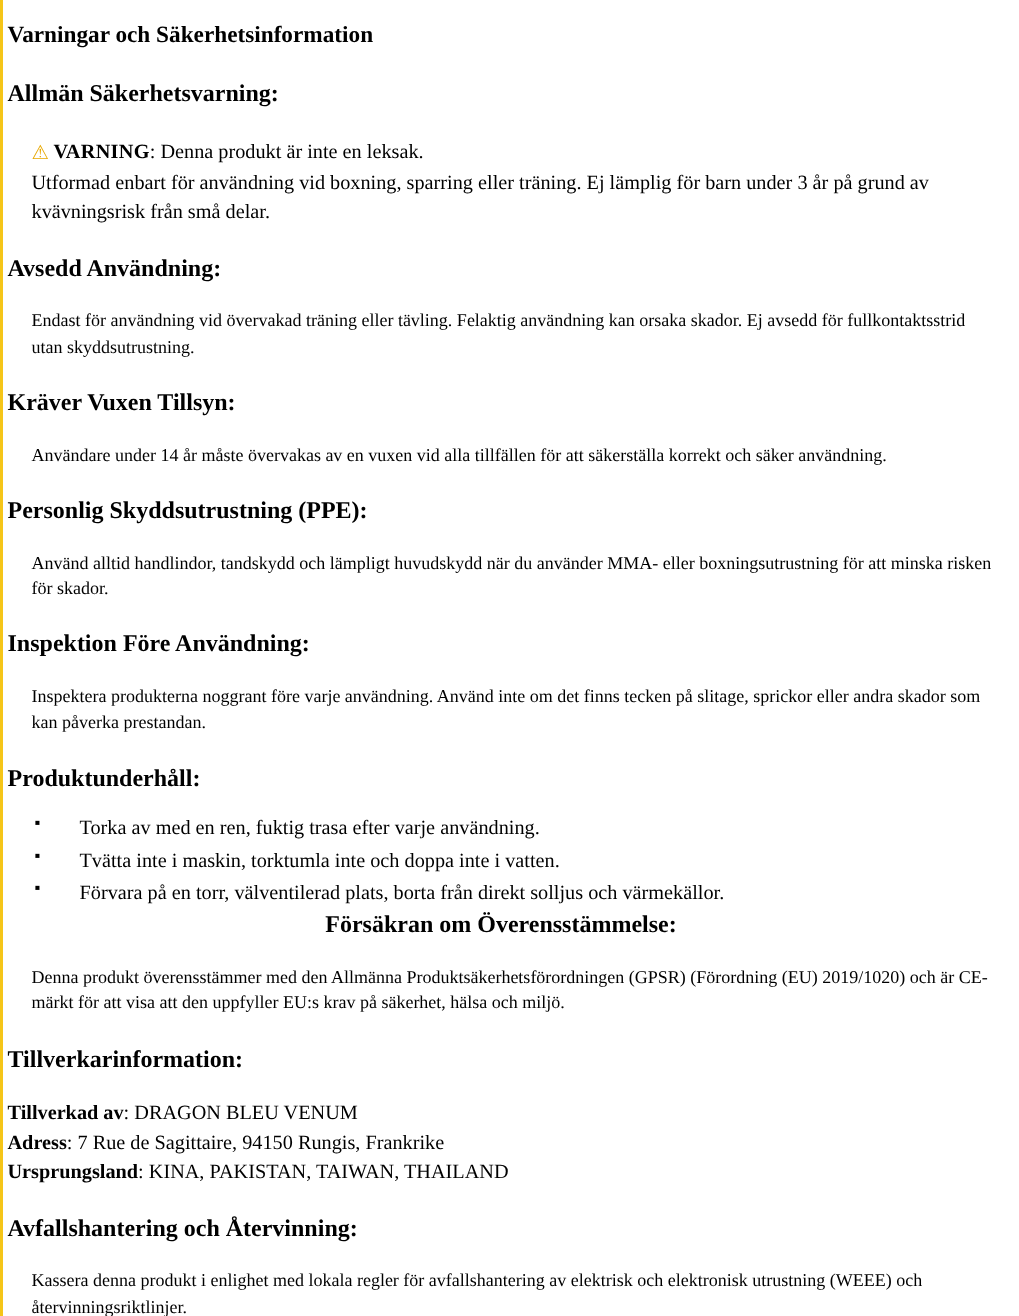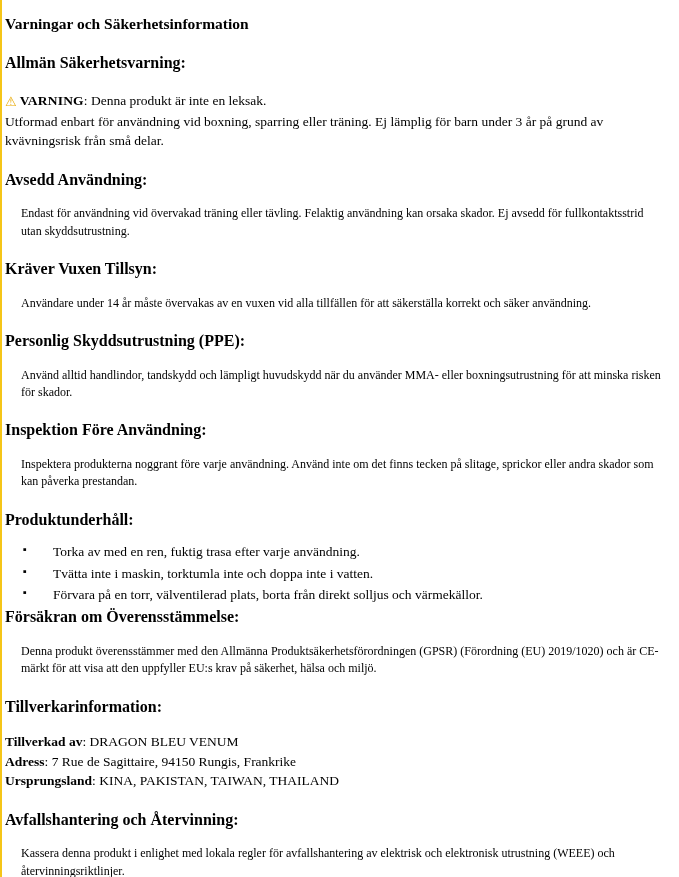--- a/index.html
+++ b/index.html
@@ -46,21 +46,21 @@
     margin: 18px 0 0 0;
     line-height: 1.35;
   }
   p.body {
     font-size: 12px;
     margin: 15px 0 0 16px;
     line-height: 1.45;
   }
   .warn-line {
     font-size: 13.5px;
-    margin: 17px 0 0 0;
+    margin: 17px 0 0 16px;
     line-height: 1.45;
   }
   .warn-icon {
     display: inline-block;
     position: relative;
     top: 1px;
     margin-right: 3px;
     font-size: 13px;
     color: #e8a800;
   }
@@ -132,21 +132,21 @@
   <h2 class="section">Inspektion Före Användning:</h2>
   <p class="body">Inspektera produkterna noggrant före varje användning. Använd inte om det finns tecken på slitage, sprickor eller andra skador som kan påverka prestandan.</p>
 
   <h2 class="section">Produktunderhåll:</h2>
   <ul class="care-list">
     <li>Torka av med en ren, fuktig trasa efter varje användning.</li>
     <li>Tvätta inte i maskin, torktumla inte och doppa inte i vatten.</li>
     <li>Förvara på en torr, välventilerad plats, borta från direkt solljus och värmekällor.</li>
   </ul>
 
-  <h2 class="section" style="margin-top:1px;">Försäkran om Överensstämmelse:</h2>
+  <h2 class="section" style="margin-top:1px;text-align:center;">Försäkran om Överensstämmelse:</h2>
   <p class="body">Denna produkt överensstämmer med den Allmänna Produktsäkerhetsförordningen (GPSR) (Förordning (EU) 2019/1020) och är CE-märkt för att visa att den uppfyller EU:s krav på säkerhet, hälsa och miljö.</p>
 
   <h2 class="section">Tillverkarinformation:</h2>
   <div class="mfr-block">
     <span class="row"><span class="lbl">Tillverkad av</span><span>: DRAGON BLEU VENUM</span></span>
     <span class="row"><span class="lbl">Adress</span><span>: 7 Rue de Sagittaire, 94150 Rungis, Frankrike</span></span>
     <span class="row"><span class="lbl">Ursprungsland</span><span>: KINA, PAKISTAN, TAIWAN, THAILAND</span></span>
   </div>
 
   <h2 class="section" style="">Avfallshantering och Återvinning:</h2>

